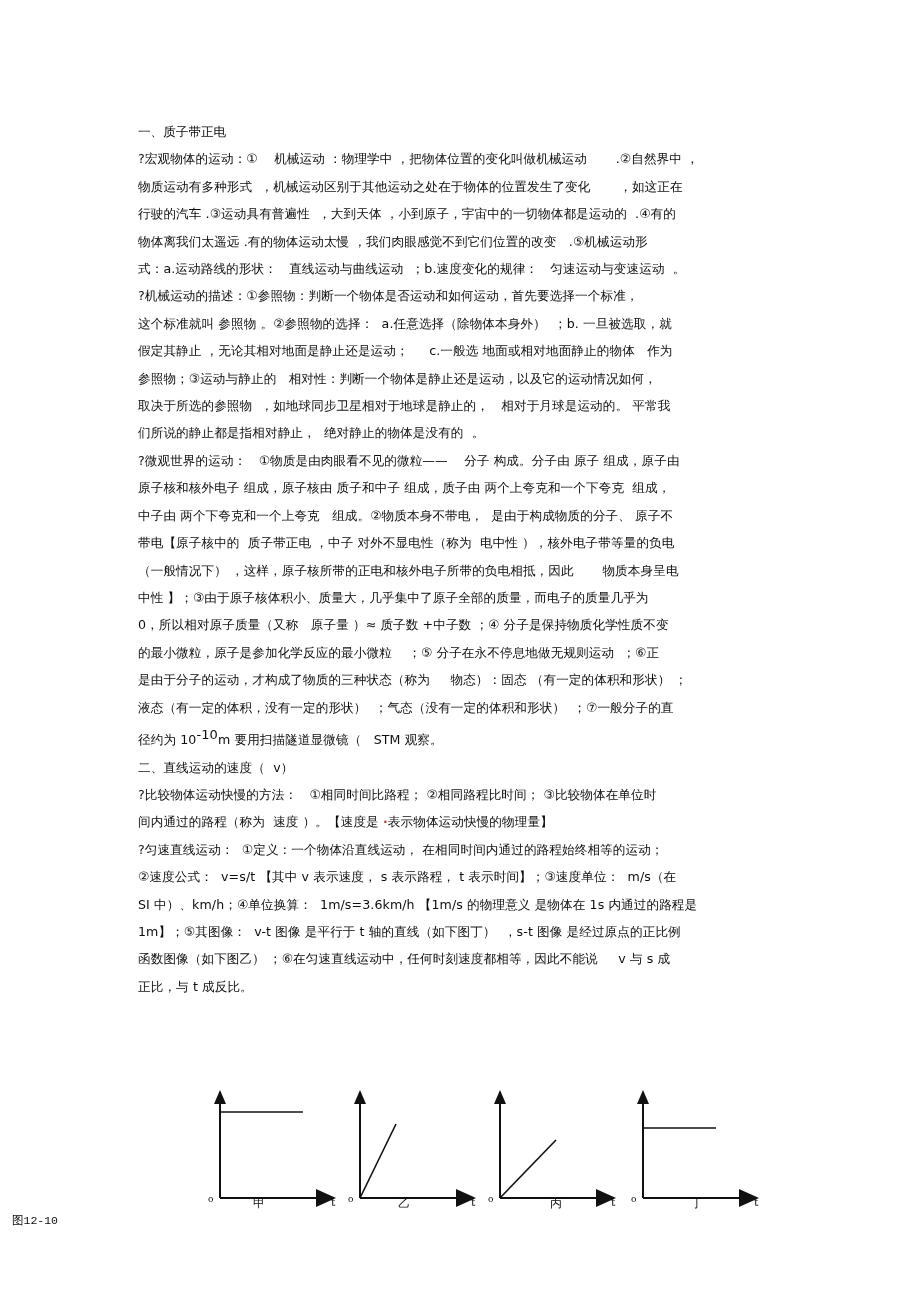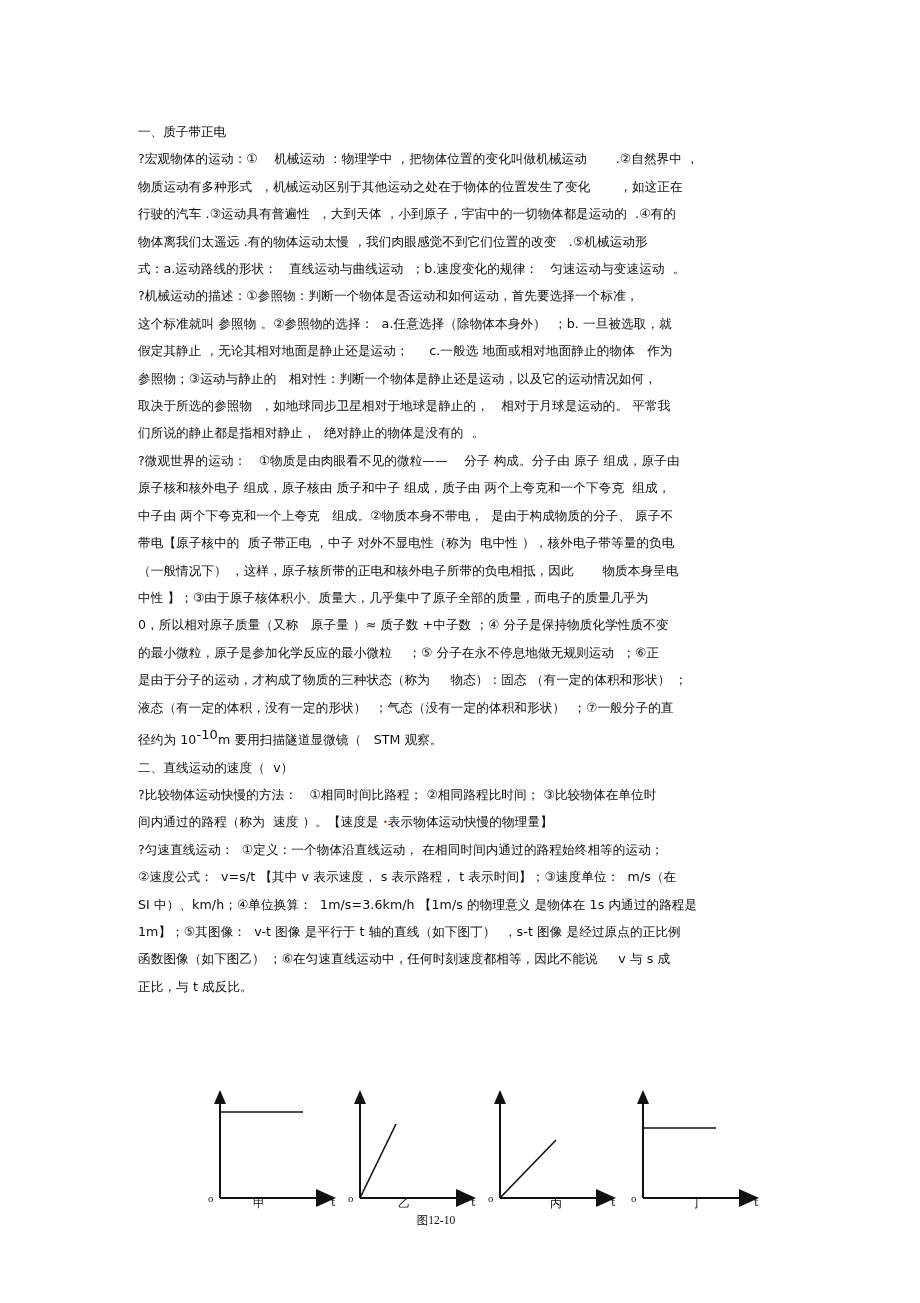--- a/index.html
+++ b/index.html
@@ -57,23 +57,23 @@
     top: 0;
     width: 150px;
     height: 120px;
   }
   .fig svg { display: block; }
   .figcap {
     position: absolute;
     top: 1213px;
     left: 0;
     width: 848px;
-    text-align: center;
+    text-align: left;
     font-size: 11.5px;
-    font-family: Liberation Serif, serif;
+    font-family: Liberation Mono, monospace;
   }
   .figcap span { position: relative; left: 12px; }
 </style>
 </head>
 <body>
 
 <div class="page">
 
   <div class="content">
     <div class="heading">一、质子带正电</div>

